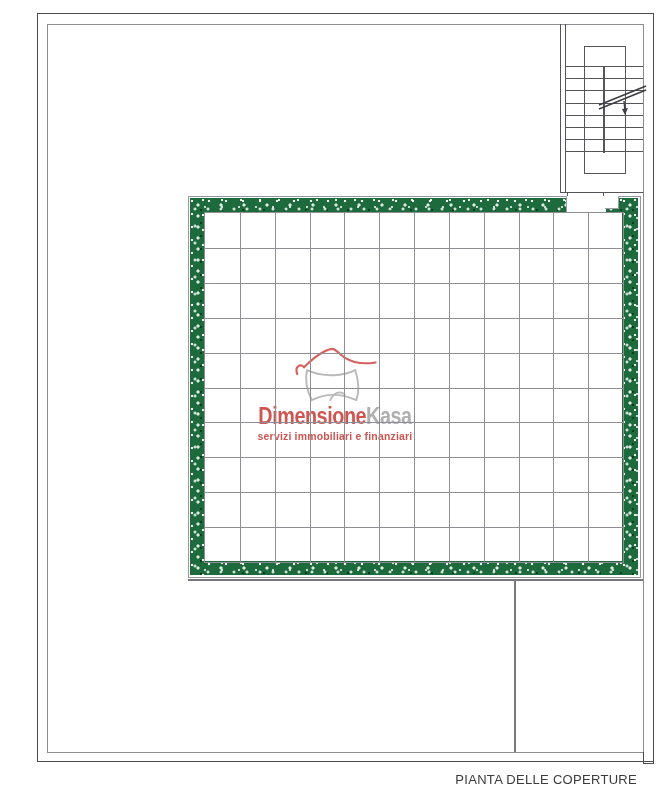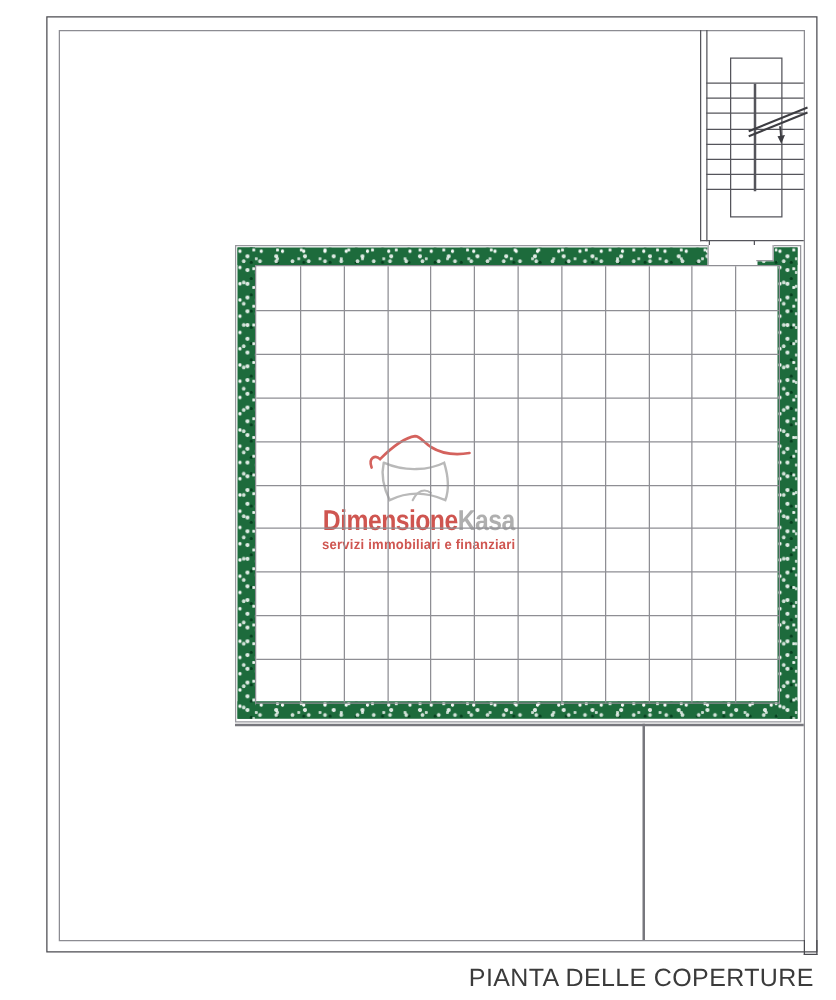--- a/index.html
+++ b/index.html
@@ -50,21 +50,21 @@
 
   
   .watermark{left:240px;top:346px;width:190px;text-align:center;z-index:1;opacity:.92;}
   .watermark svg{display:block;margin:0 auto;}
   .brand{font-weight:bold;font-size:23px;letter-spacing:-.5px;transform:scaleX(.86);transform-origin:center;white-space:nowrap;line-height:1;margin-top:1px;}
   .brand .primary{color:var(--brand-red,#cb4742);}
   .brand .secondary{color:var(--brand-gray,#a9a9a9);}
   .tagline{font-weight:bold;font-size:11px;color:var(--brand-red,#cb4742);letter-spacing:.2px;transform:scaleX(.95);transform-origin:center;white-space:nowrap;margin-top:2px;}
 
   
-  .plan-title{right:18px;top:772px;font-size:20px;letter-spacing:.3px;color:var(--title-text,#3b3b3b);white-space:nowrap;}
+  .plan-title{right:32px;top:772px;font-size:13px;letter-spacing:.3px;color:var(--title-text,#3b3b3b);white-space:nowrap;}
 </style>
 </head>
 <body>
 
 <div id="canvas">
 
   <div class="abs outer-border"></div>
   <div class="abs inner-border"></div>
   <div class="abs wall-ext"></div>
 

